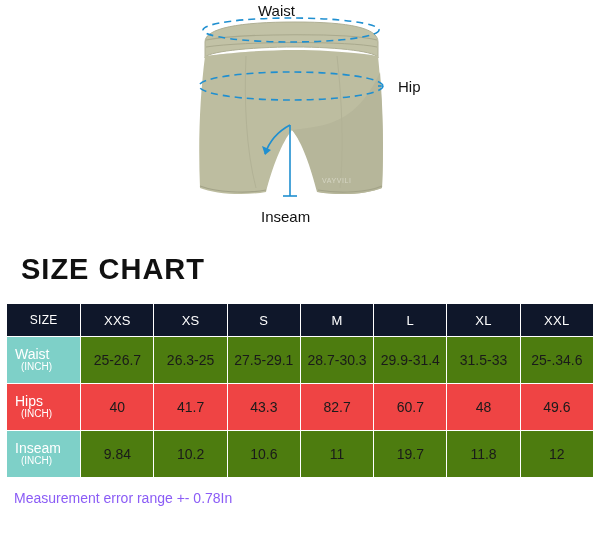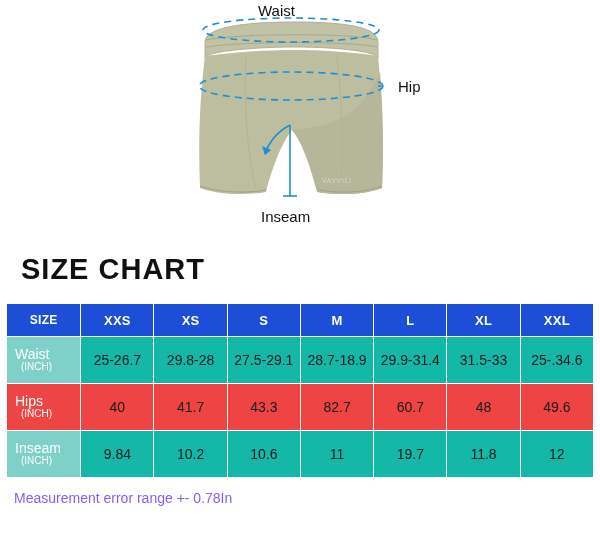--- a/index.html
+++ b/index.html
@@ -59,33 +59,33 @@
     table-layout: fixed;
   }
   table.size-chart th,
   table.size-chart td {
     border: 1px solid #ffffff;
     text-align: center;
     vertical-align: middle;
     font-family: "Liberation Sans", sans-serif;
   }
   thead th {
-    background: #1d4ed8;
+    background: #0f172a;
     color: #ffffff;
     font-size: 13px;
-    font-weight: bold;
+    font-weight: normal;
     height: 30px;
     letter-spacing: 0.3px;
   }
   thead th.col-size {
     font-size: 12px;
   }
   tbody td {
     height: 44px;
-    background: #14b8a6;
+    background: #4d7c0f;
     font-size: 14px;
     color: #1a1a1a;
   }
   tbody td.row-head {
     background: #7ed0c8;
     color: #ffffff;
     text-align: left;
     padding-left: 8px;
     font-size: 14px;
     line-height: 1.05;
@@ -194,23 +194,23 @@
         <th>XXL</th>
       </tr>
     </thead>
     <tbody>
       <tr>
         <td class="row-head">
           <span>Waist</span>
           <span class="unit">(INCH)</span>
         </td>
         <td>25-26.7</td>
-        <td>29.8-28</td>
+        <td>26.3-25</td>
         <td>27.5-29.1</td>
-        <td>28.7-18.9</td>
+        <td>28.7-30.3</td>
         <td>29.9-31.4</td>
         <td>31.5-33</td>
         <td>25-.34.6</td>
       </tr>
       <tr class="alt">
         <td class="row-head">
           <span>Hips</span>
           <span class="unit">(INCH)</span>
         </td>
         <td>40</td>

